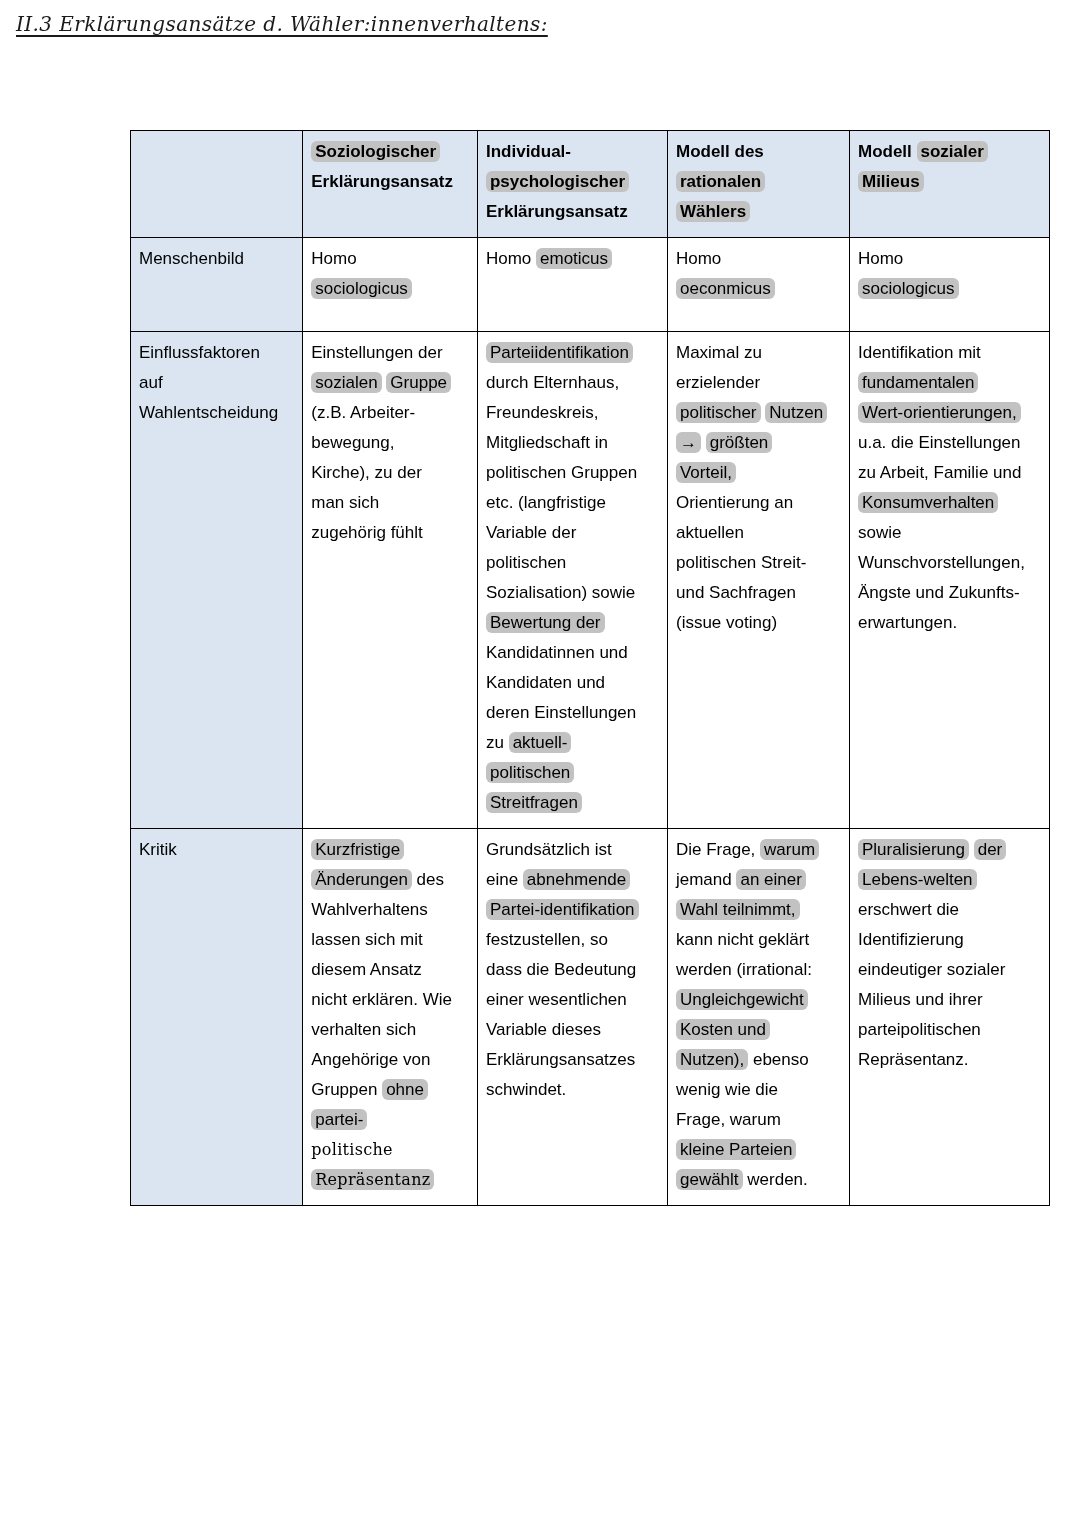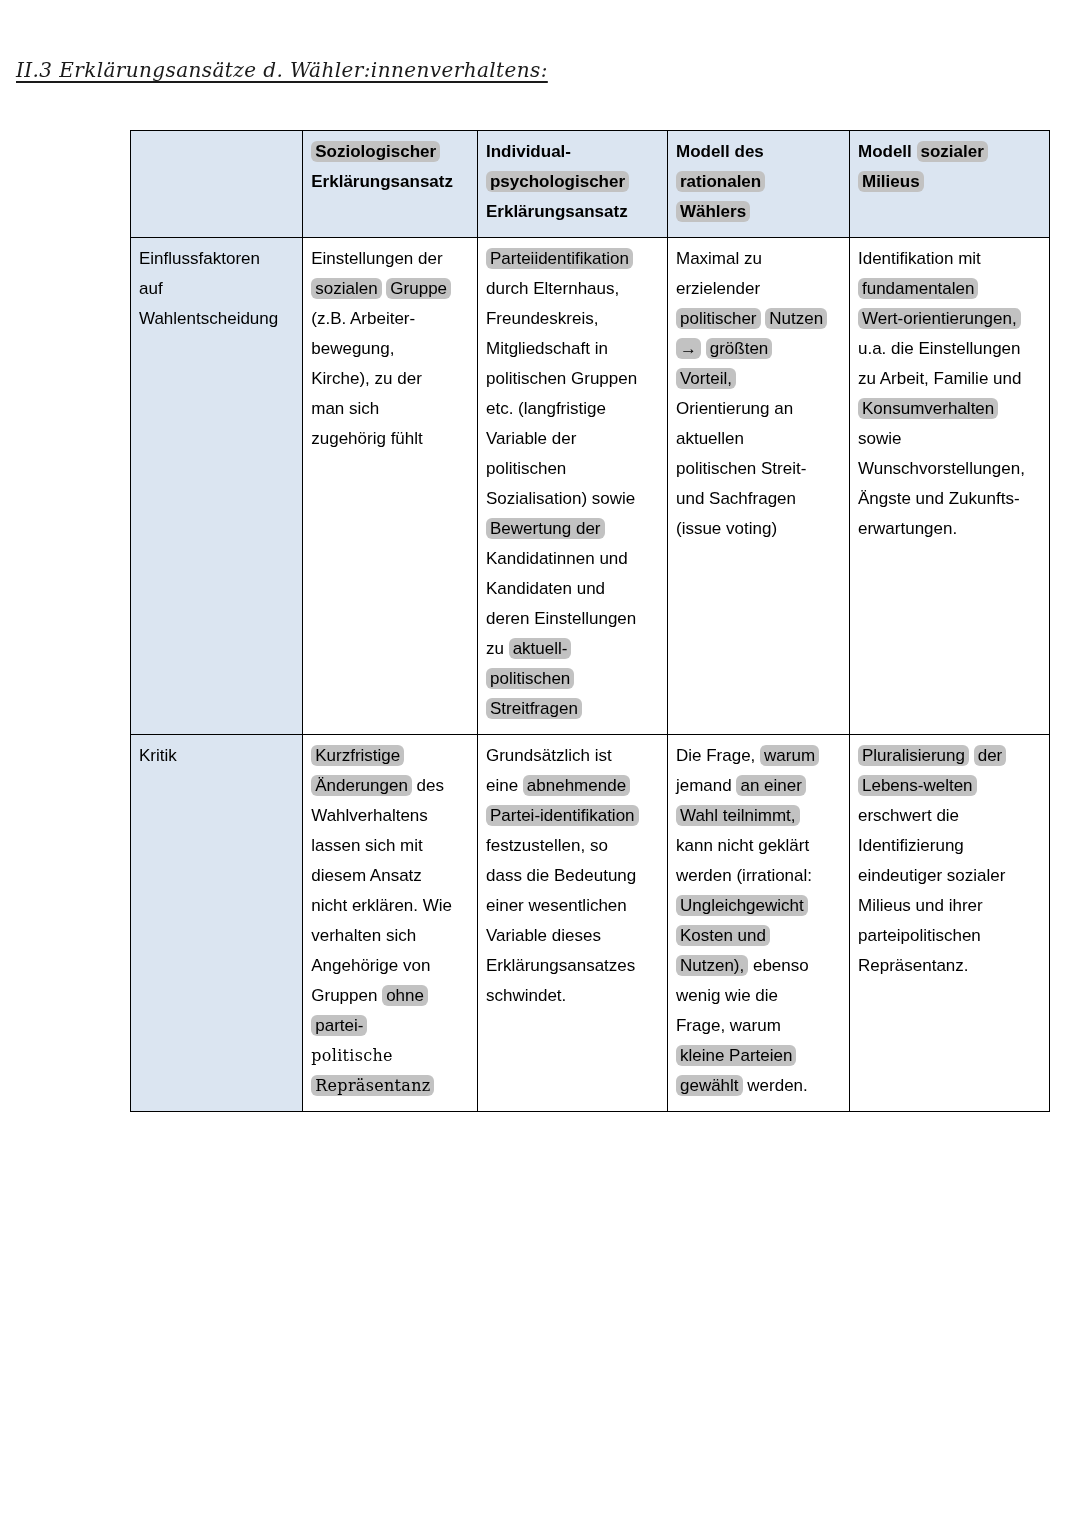--- a/index.html
+++ b/index.html
@@ -26,21 +26,20 @@
     position: absolute;
     top: 12px;
     left: 16px;
     font-family: "DejaVu Serif", serif;
     font-style: italic;
     font-size: 20px;
     letter-spacing: 0.4px;
     color: #1a1a1a;
     text-decoration: underline;
     text-underline-offset: 4px;
-    margin-top: 46px;
   }
   .doc-table {
     position: absolute;
     left: 130px;
     top: 130px;
     border-collapse: collapse;
     table-layout: fixed;
   }
   .doc-table col.c0 { width: 102px; }
   .doc-table col.c1 { width: 156px; }
@@ -102,20 +101,27 @@
         <tr>
           <th></th>
           <th><span class="hl">Soziologischer</span><span> Erklärungsansatz</span></th>
           <th><span>Individual-</span><br><span class="hl">psychologischer</span><br><span>Erklärungsansatz</span></th>
           <th><span>Modell des</span><br><span class="hl">rationalen</span><br><span class="hl">Wählers</span></th>
           <th><span>Modell </span><span class="hl">sozialer</span><br><span class="hl">Milieus</span></th>
         </tr>
       </thead>
     <tbody>
         <tr>
+          <th class="rowlabel">Menschenbild</th>
+          <td><span>Homo</span><br><span class="hl">sociologicus</span></td>
+          <td><span>Homo </span><span class="hl">emoticus</span></td>
+          <td><span>Homo</span><br><span class="hl">oeconmicus</span></td>
+          <td><span>Homo</span><br><span class="hl">sociologicus</span></td>
+        </tr>
+        <tr>
           <th class="rowlabel">Einflussfaktoren auf Wahlentscheidung</th>
           <td><span>Einstellungen der </span><span class="hl">sozialen</span><span> </span><span class="hl">Gruppe</span><span> (z.B. Arbeiter-bewegung, Kirche), zu der man sich zugehörig fühlt</span></td>
           <td><span class="hl">Parteiidentifikation</span><span> durch Elternhaus, Freundeskreis, Mitgliedschaft in politischen Gruppen etc. (langfristige Variable der politischen Sozialisation) sowie </span><span class="hl">Bewertung der</span><span> Kandidatinnen und Kandidaten und deren Einstellungen zu </span><span class="hl">aktuell-politischen</span><span> </span><span class="hl">Streitfragen</span></td>
           <td><span>Maximal zu erzielender </span><span class="hl">politischer</span><span> </span><span class="hl">Nutzen →</span><span> </span><span class="hl">größten Vorteil,</span><span> Orientierung an aktuellen politischen Streit- und Sachfragen (issue voting)</span></td>
           <td><span>Identifikation mit </span><span class="hl">fundamentalen</span><span> </span><span class="hl">Wert-orientierungen,</span><span> u.a. die Einstellungen zu Arbeit, Familie und </span><span class="hl">Konsumverhalten</span><span> sowie Wunschvorstellungen, Ängste und Zukunfts-erwartungen.</span></td>
         </tr>
         <tr>
           <th class="rowlabel">Kritik</th>
           <td><span class="hl">Kurzfristige</span><span> </span><span class="hl">Änderungen</span><span> des Wahlverhaltens lassen sich mit diesem Ansatz nicht erklären. Wie verhalten sich Angehörige von Gruppen </span><span class="hl">ohne partei-</span><br><span class="hand">politische</span><br><span class="hl hand">Repräsentanz</span></td>
           <td><span>Grundsätzlich ist eine </span><span class="hl">abnehmende</span><span> </span><span class="hl">Partei-identifikation</span><span> festzustellen, so dass die Bedeutung einer wesentlichen Variable dieses Erklärungsansatzes schwindet.</span></td>

